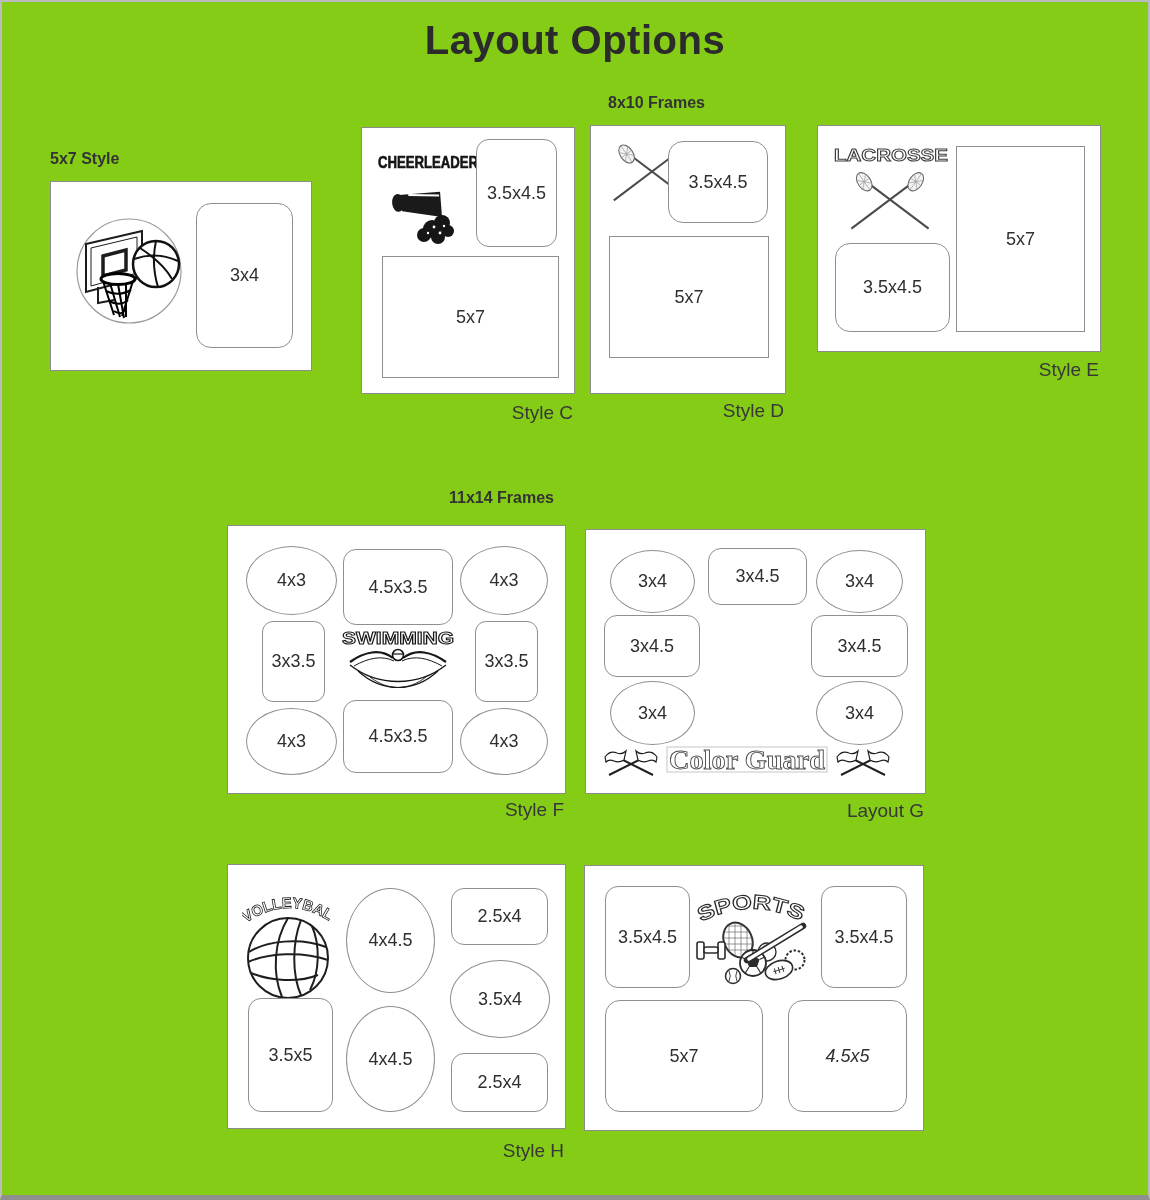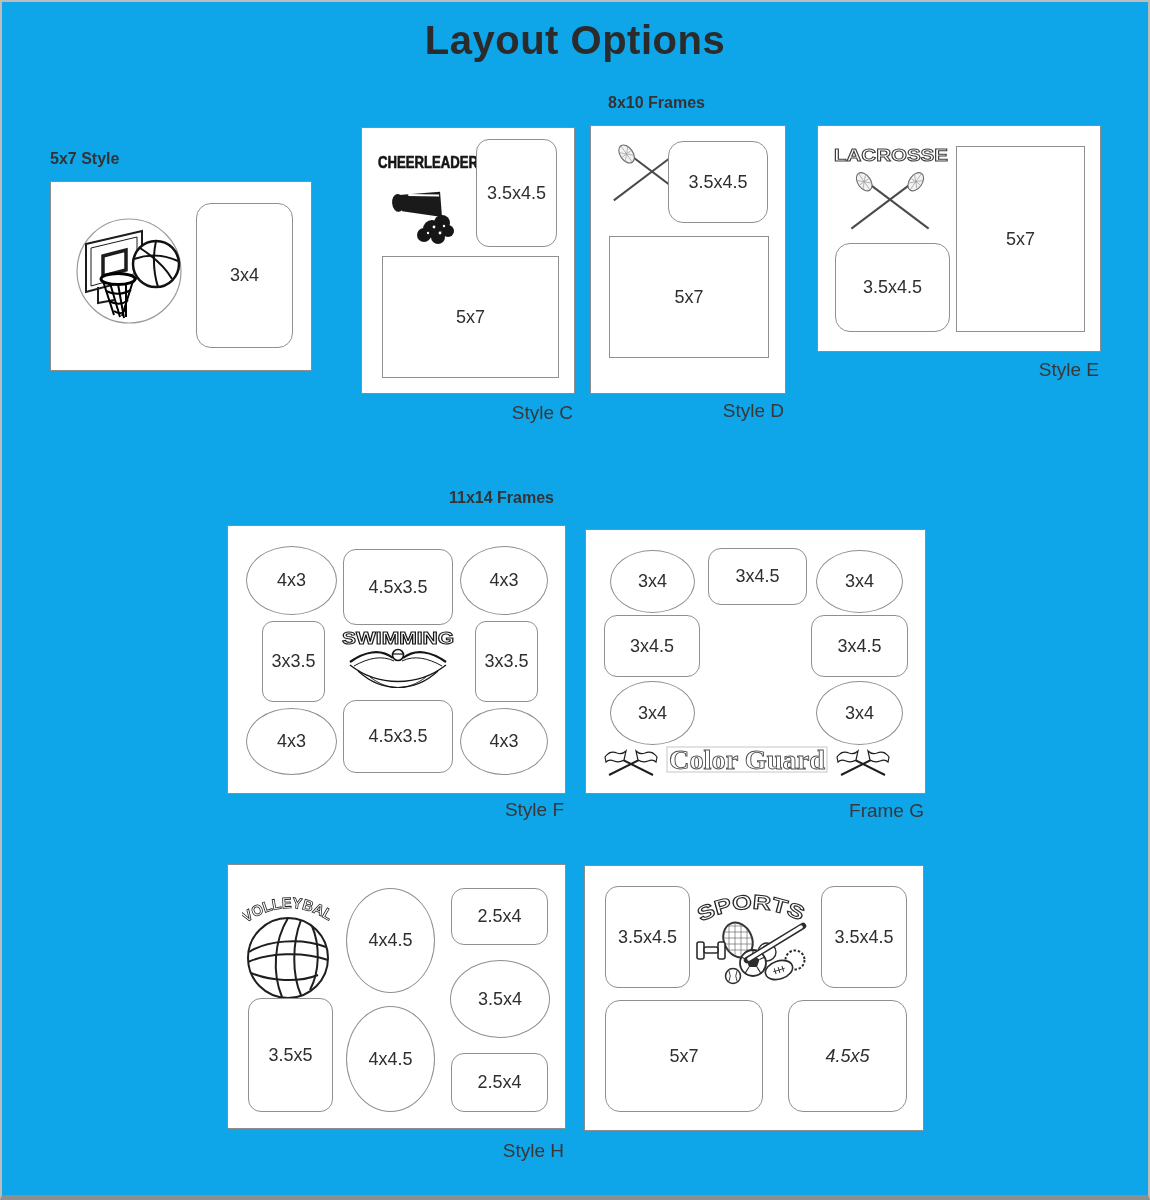--- a/index.html
+++ b/index.html
@@ -1,20 +1,20 @@
 <!DOCTYPE html>
 <html><head>
 <meta charset="utf-8">
 <style>
   html,body{margin:0;padding:0;background:#ffffff;}
   .page{
     position:relative;
     width:1150px;height:1200px;
     box-sizing:border-box;
-    background:#0ea5e9;
+    background:#84cc16;
     border:2px solid #bcbcbc;
     border-bottom:5px solid #8f8f8f;
     font-family:"Liberation Sans", sans-serif;
     overflow:hidden;
   }
   .page-title{
     position:absolute;left:0;right:0;top:16px;
     text-align:center;
     font-size:40px;font-weight:bold;color:#2b2b2b;
     letter-spacing:0.5px;
@@ -236,21 +236,21 @@
       <text x="146" y="28" text-anchor="middle" font-family="Liberation Serif, serif" font-size="27" font-weight="bold" fill="#ffffff" stroke="#4e4e4e" stroke-width="0.9" textLength="156" lengthAdjust="spacingAndGlyphs">Color Guard</text>
       <g id="cgFlagsL">
         <line x1="8" y1="12" x2="52" y2="34" stroke="#1e1e1e" stroke-width="2"></line>
         <line x1="52" y1="12" x2="8" y2="34" stroke="#1e1e1e" stroke-width="2"></line>
         <path d="M4 16 q5 -7 12 -4 q5 2 9 -2 l-2 9 q-5 3 -10 1 q-5 -2 -8 1 z" fill="#ffffff" stroke="#1e1e1e" stroke-width="1.2"></path>
         <path d="M56 16 q-5 -7 -12 -4 q-5 2 -9 -2 l2 9 q5 3 10 1 q5 -2 8 1 z" fill="#ffffff" stroke="#1e1e1e" stroke-width="1.2"></path>
       </g>
       <use href="#cgFlagsL" transform="translate(232 0)"></use>
     </svg>
   </div>
-  <div class="style-label" style="left:583px;top:798px;width:339px;">Frame G</div>
+  <div class="style-label" style="left:583px;top:798px;width:339px;">Layout G</div>
 
   <div class="frame" style="left:225px;top:862px;width:337px;height:263px;">
     <svg class="gfx" style="left:14px;top:16px;" width="94" height="124" viewBox="0 0 94 124">
       <defs>
           <path id="vbArc" d="M4 42 Q47 12 90 42" fill="none"></path>
         </defs>
       <text font-family="Liberation Sans, sans-serif" font-size="15" font-weight="bold" fill="#ffffff" stroke="#1e1e1e" stroke-width="0.8"><textPath href="#vbArc" textLength="98" lengthAdjust="spacingAndGlyphs">VOLLEYBALL</textPath></text>
       <g>
         <circle cx="46" cy="77" r="40" fill="#ffffff" stroke="#1e1e1e" stroke-width="2"></circle>
         <g fill="none" stroke="#1e1e1e" stroke-width="2">

